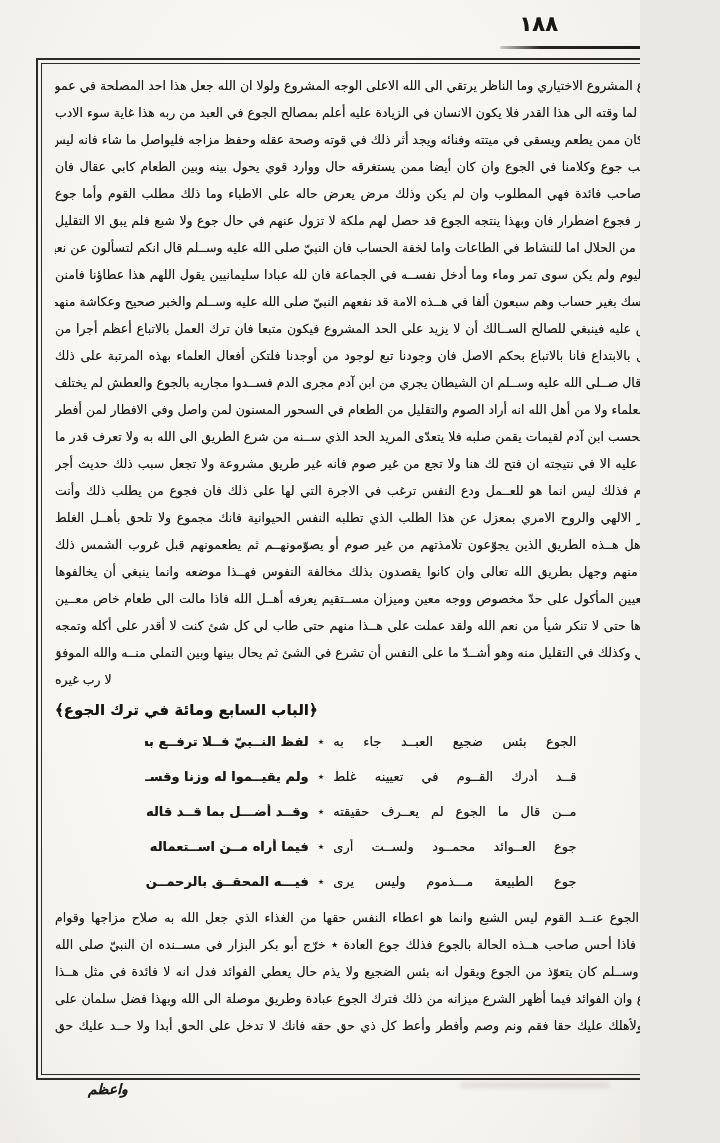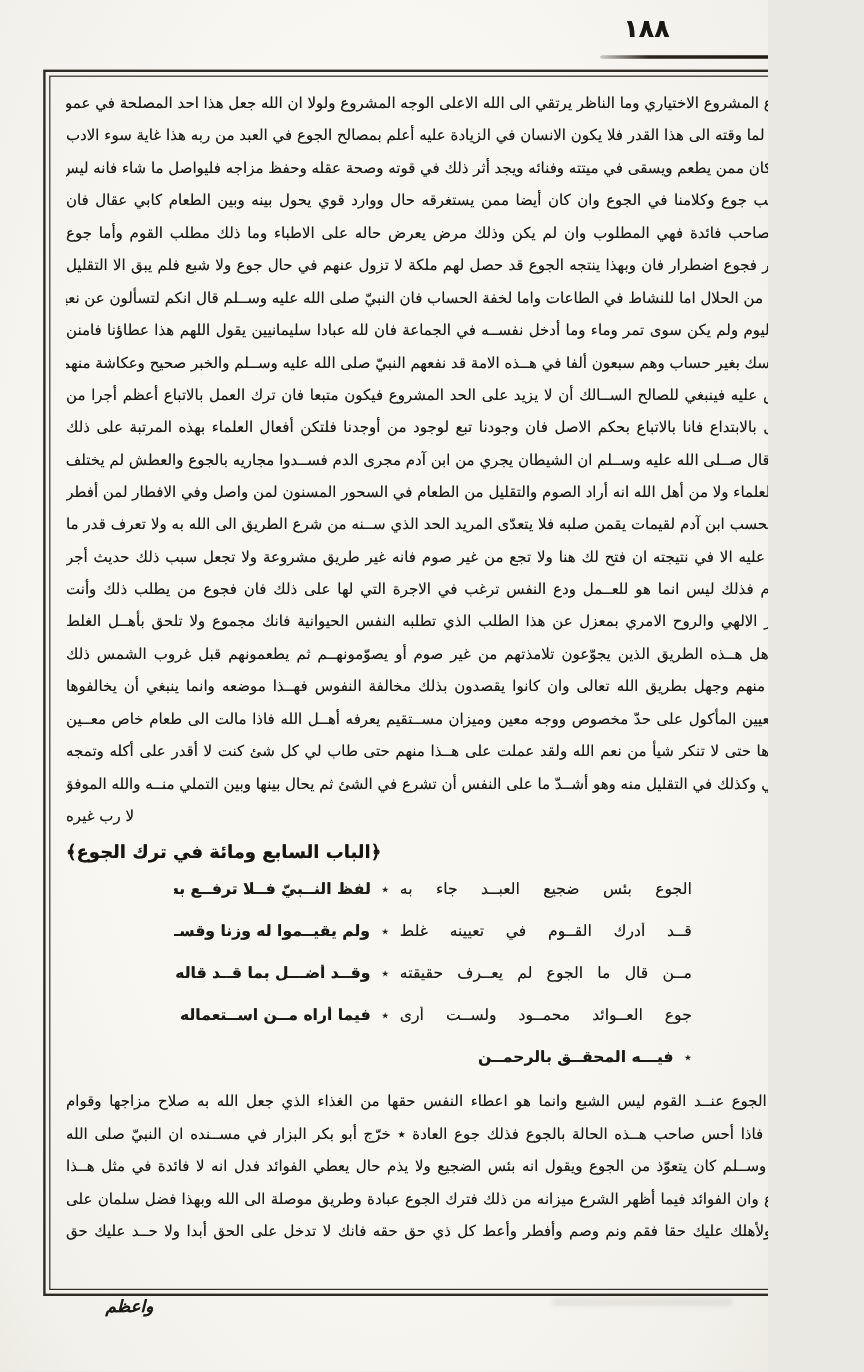--- a/index.html
+++ b/index.html
@@ -164,20 +164,21 @@
             <span class="hemi hemi-left">وقــد أضـــل بما قــد قاله الناسا</span>
           </div>
 
           <div class="verse">
             <span class="hemi hemi-right">جوع العــوائد محمــود ولســت أرى</span>
             <span class="verse-sep">٭</span>
             <span class="hemi hemi-left">فيما أراه مــن اســتعماله بأسا</span>
           </div>
 
           <div class="verse">
+            <span class="hemi hemi-right">جوع الطبيعة مـــذموم وليس يرى</span>
             <span class="verse-sep">٭</span>
             <span class="hemi hemi-left">فيـــه المحقــق بالرحمــن اينــاسا</span>
           </div>
         </div>
 
       <div class="prose-bottom">
 
           <div class="pline">ترك الجوع عنــد القوم ليس الشبع وانما هو اعطاء النفس حقها من الغذاء الذي جعل الله به صلاح مزاجها وقوام</div>
 
           <div class="pline">بنيتها فاذا أحس صاحب هــذه الحالة بالجوع فذلك جوع العادة ٭ خرّج أبو بكر البزار في مســنده ان النبيّ صلى الله</div>

